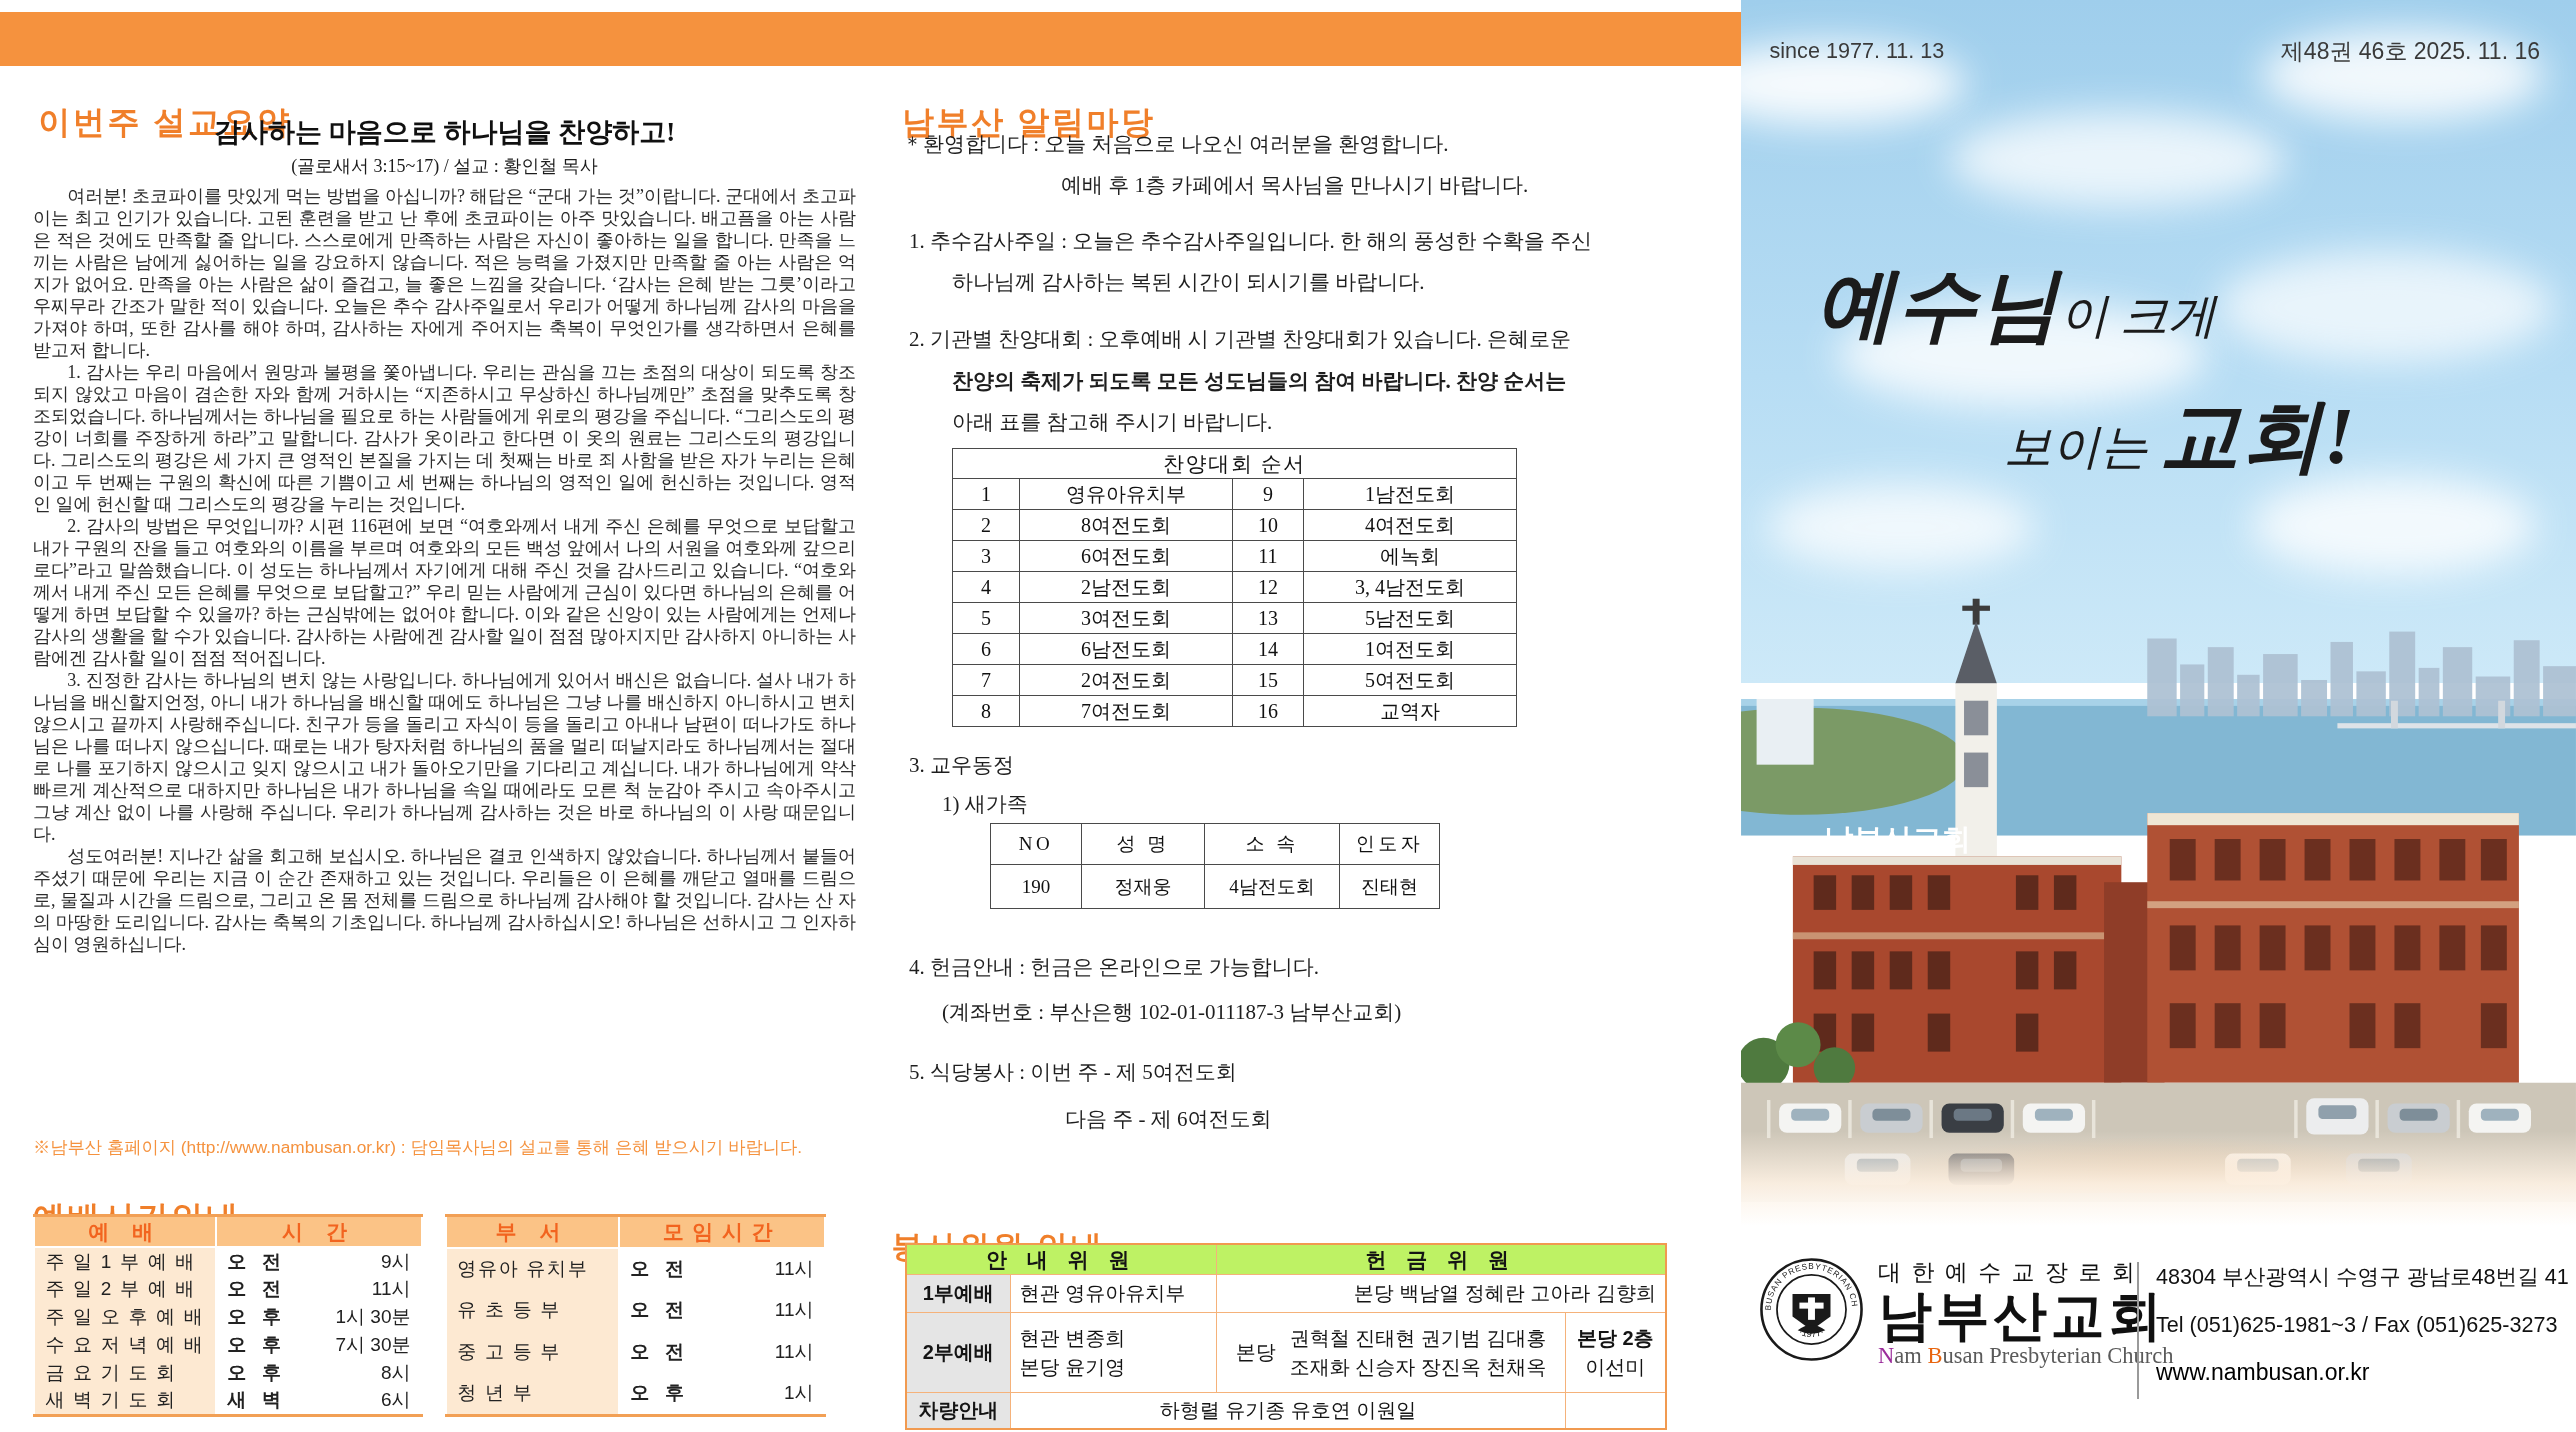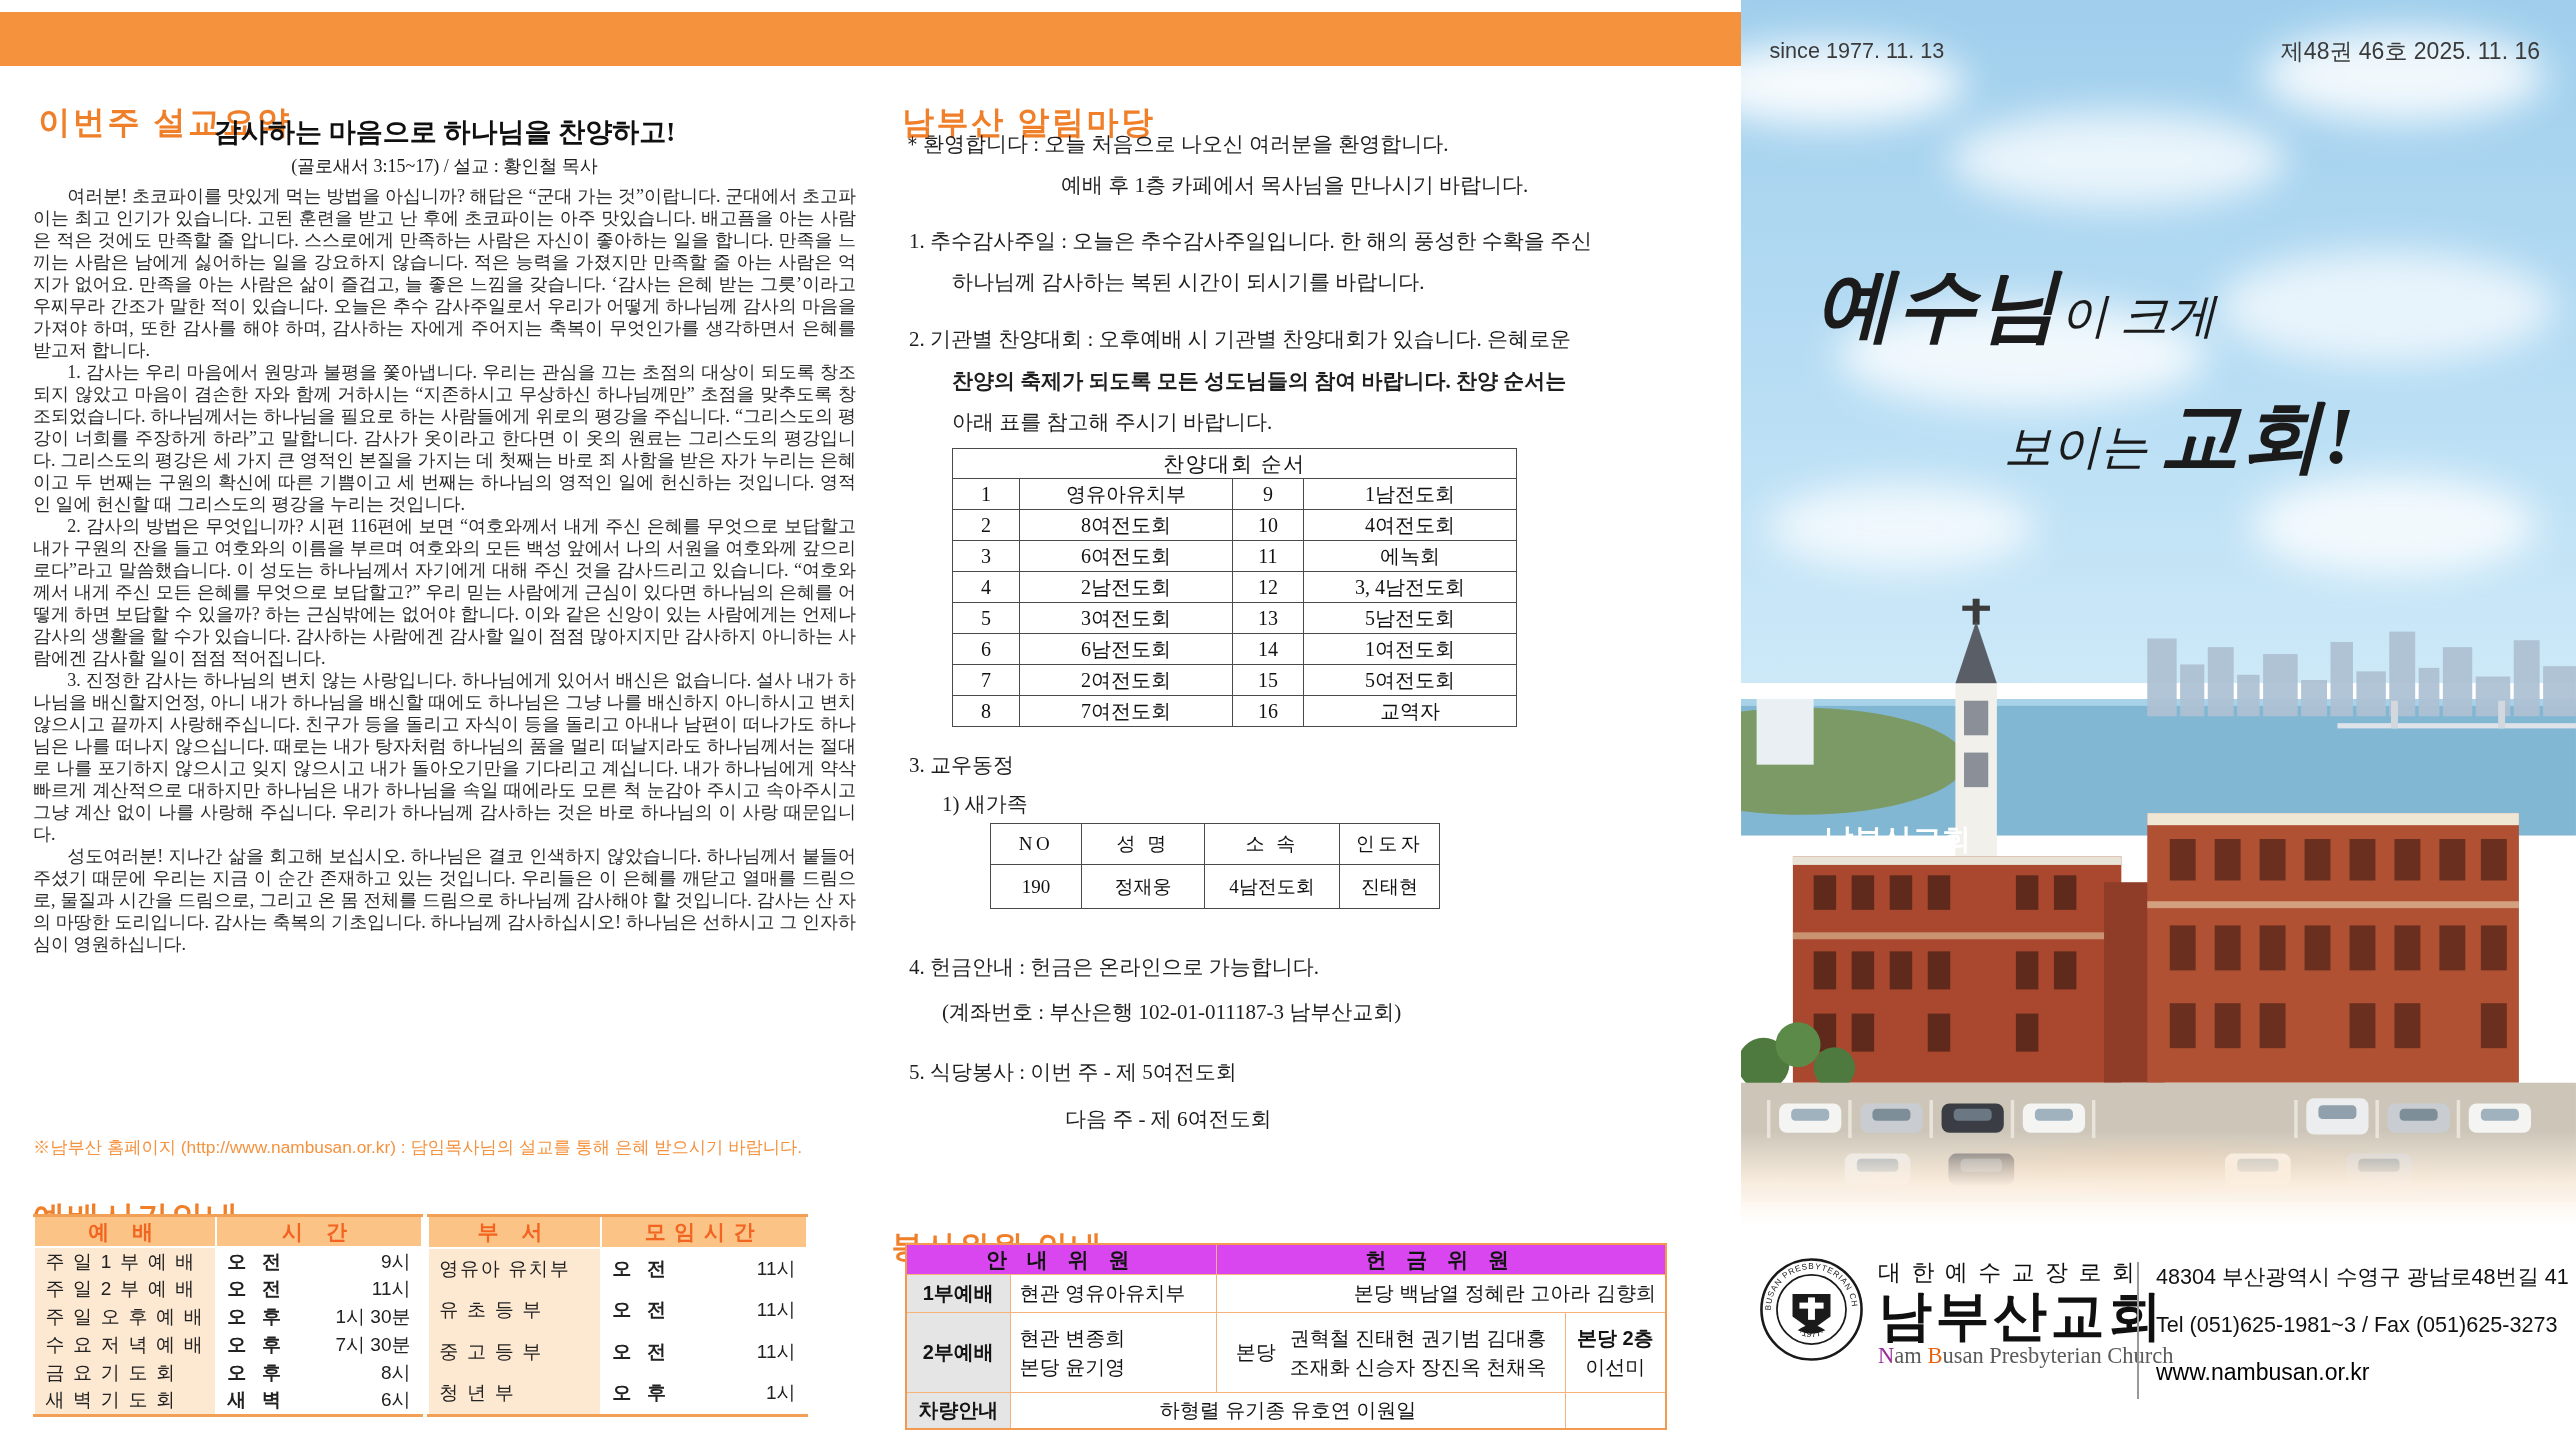--- a/index.html
+++ b/index.html
@@ -14,21 +14,21 @@
 
   
   .panel-left{left:33px;top:0;width:823px;height:1105px;}
   .sermon-title{top:114px;left:0;width:100%;text-align:center;font-weight:bold;font-size:27px;color:#101010;}
   .scripture{top:154px;left:0;width:100%;text-align:center;font-size:18px;color:#1c1c1c;}
   .sermon-body{top:185px;left:0;width:823px;height:939px;overflow:hidden;
                font-size:18px;line-height:22px;text-align:justify;color:#2b2b2b;}
   .sermon-body p{margin:0;text-indent:1.9em;}
   .footnote{top:1135px;left:0;font-family:"Liberation Sans",sans-serif;font-size:17.3px;color:#F5923E;white-space:nowrap;}
   .worship-title{top:1169px;left:0;}
-  .wtables{top:1214px;left:0;display:flex;gap:4px;}
+  .wtables{top:1214px;left:0;display:flex;gap:22px;}
   table.wtable{border-collapse:collapse;border-top:3.5px solid #F2A055;border-bottom:3.5px solid #F2A055;
                font-family:"Liberation Sans",sans-serif;}
   table.wtable th{background:#FBC386;color:#F2641F;font-size:21px;font-weight:bold;
                   letter-spacing:8.6px;border:2.6px solid #ffffff;height:29px;padding:0 5.2px;}
   table.wtable td{border:0 solid #ffffff;border-left:2.6px solid #fff;border-right:2.6px solid #fff;padding:0 10.4px;font-size:19px;color:#222;}
   table.wtable td.wname{background:#FDE9D2;letter-spacing:1.7px;white-space:nowrap;}
   table.wtable td.wtime{background:#ffffff;}
   .tcell{display:flex;justify-content:space-between;align-items:center;}
   .tcell .per{letter-spacing:5.2px;font-weight:bold;}
 
@@ -39,21 +39,21 @@
   table.ptable td,table.ptable th{border:1.7px solid #4a4a4a;text-align:center;font-weight:normal;padding:0;}
   table.ptable .ttl{height:29px;font-size:21px;letter-spacing:1.7px;}
   table.ptable td{height:30px;}
   table.nftable{border-collapse:collapse;font-size:19px;color:#111;}
   table.nftable th,table.nftable td{border:1.7px solid #4a4a4a;text-align:center;font-weight:normal;padding:0;}
   table.nftable th{height:40px;letter-spacing:3.5px;}
   table.nftable td{height:43px;}
   table.vtable{border-collapse:collapse;border:2.6px solid #F19A50;
                font-family:"Liberation Sans",sans-serif;font-size:20px;color:#141414;}
   table.vtable th,table.vtable td{border:1.7px solid #F5B27A;padding:0 8.6px;text-align:center;}
-  table.vtable th{background:#d946ef;font-weight:bold;font-size:21px;letter-spacing:7px;height:29px;}
+  table.vtable th{background:#bef264;font-weight:bold;font-size:21px;letter-spacing:7px;height:29px;}
   table.vtable td.vlabel{background:#e5e5e5;font-weight:bold;white-space:nowrap;}
   table.vtable td{background:#ffffff;}
   .vstack{line-height:28.5px;text-align:left;display:inline-block;}
   .offwrap{display:flex;align-items:center;justify-content:center;gap:14px;}
 
   
   .panel-right{left:1741px;top:0;width:835px;height:1433px;background:#ffffff;overflow:hidden;}
   .sky{left:0;top:0;width:835px;height:683px;
        background:linear-gradient(180deg,#9FCEEC 0%,#B7DDF4 55%,#CDE9F8 100%);overflow:hidden;}
   .cloud{position:absolute;background:#ffffff;border-radius:50%;filter:blur(19px);}

